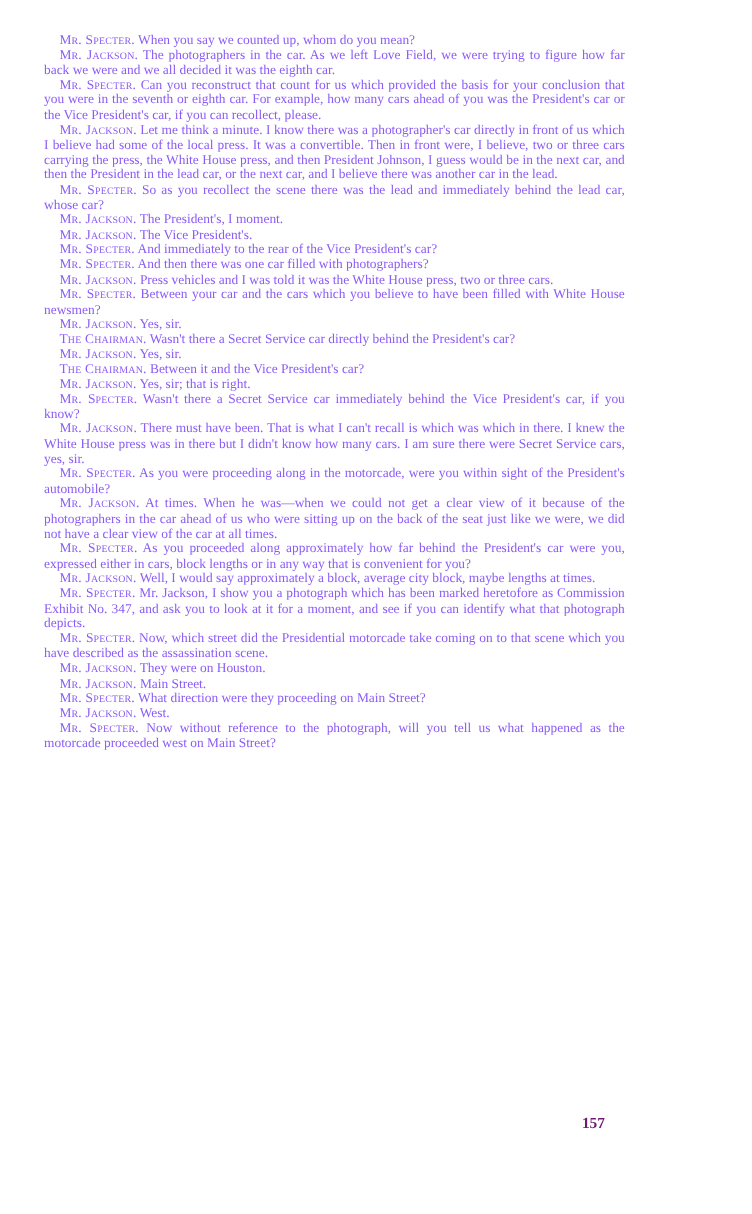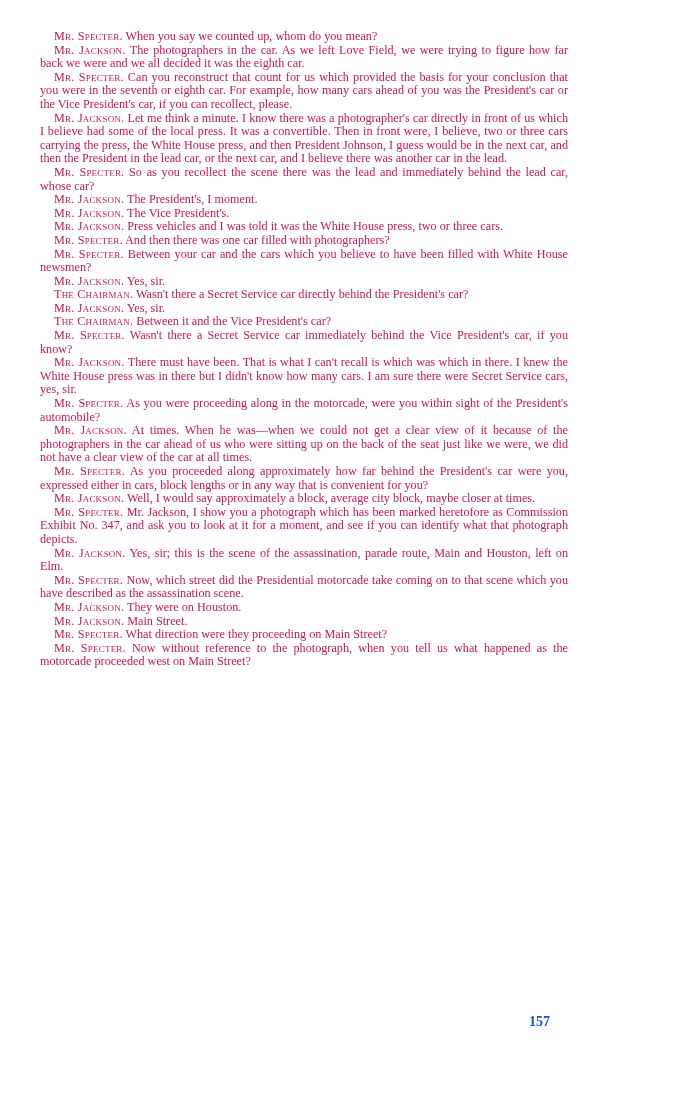--- a/index.html
+++ b/index.html
@@ -5,66 +5,68 @@
   html, body { margin: 0; padding: 0; background: #ffffff; }
   body { width: 684px; height: 1104px; position: relative; overflow: hidden; }
   .page {
     position: absolute;
     left: 40px;
     top: 30px;
     width: 528px;
     font-family: "Liberation Serif", "DejaVu Serif", serif;
     font-size: 12.2px;
     line-height: 13.6px;
-    color: #be185d;
+    color: #8b5cf6;
   }
   .para {
     margin: 0;
     text-indent: 14px;
     text-align: justify;
   }
   .speaker {
     font-variant: small-caps;
     letter-spacing: 0.2px;
   }
   .page-number {
     position: absolute;
     left: 529px;
     top: 1014px;
     font-family: "Liberation Serif", "DejaVu Serif", serif;
     font-weight: bold;
     font-size: 14px;
-    color: #1d4ed8;
+    color: #701a75;
   }
 </style>
 </head>
 <body>
 
 <div class="page" id="page">
     <p class="para"><span class="speaker">Mr. Specter.</span><span> When you say we counted up, whom do you mean?</span></p>
     <p class="para"><span class="speaker">Mr. Jackson.</span><span> The photographers in the car. As we left Love Field, we were trying to figure how far back we were and we all decided it was the eighth car.</span></p>
     <p class="para"><span class="speaker">Mr. Specter.</span><span> Can you reconstruct that count for us which provided the basis for your conclusion that you were in the seventh or eighth car. For example, how many cars ahead of you was the President's car or the Vice President's car, if you can recollect, please.</span></p>
     <p class="para"><span class="speaker">Mr. Jackson.</span><span> Let me think a minute. I know there was a photographer's car directly in front of us which I believe had some of the local press. It was a convertible. Then in front were, I believe, two or three cars carrying the press, the White House press, and then President Johnson, I guess would be in the next car, and then the President in the lead car, or the next car, and I believe there was another car in the lead.</span></p>
     <p class="para"><span class="speaker">Mr. Specter.</span><span> So as you recollect the scene there was the lead and immediately behind the lead car, whose car?</span></p>
     <p class="para"><span class="speaker">Mr. Jackson.</span><span> The President's, I moment.</span></p>
     <p class="para"><span class="speaker">Mr. Jackson.</span><span> The Vice President's.</span></p>
+    <p class="para"><span class="speaker">Mr. Specter.</span><span> And immediately to the rear of the Vice President's car?</span></p>
+    <p class="para"><span class="speaker">Mr. Specter.</span><span> And then there was one car filled with photographers?</span></p>
     <p class="para"><span class="speaker">Mr. Jackson.</span><span> Press vehicles and I was told it was the White House press, two or three cars.</span></p>
-    <p class="para"><span class="speaker">Mr. Specter.</span><span> And then there was one car filled with photographers?</span></p>
     <p class="para"><span class="speaker">Mr. Specter.</span><span> Between your car and the cars which you believe to have been filled with White House newsmen?</span></p>
     <p class="para"><span class="speaker">Mr. Jackson.</span><span> Yes, sir.</span></p>
     <p class="para"><span class="speaker">The Chairman.</span><span> Wasn't there a Secret Service car directly behind the President's car?</span></p>
     <p class="para"><span class="speaker">Mr. Jackson.</span><span> Yes, sir.</span></p>
     <p class="para"><span class="speaker">The Chairman.</span><span> Between it and the Vice President's car?</span></p>
+    <p class="para"><span class="speaker">Mr. Jackson.</span><span> Yes, sir; that is right.</span></p>
     <p class="para"><span class="speaker">Mr. Specter.</span><span> Wasn't there a Secret Service car immediately behind the Vice President's car, if you know?</span></p>
     <p class="para"><span class="speaker">Mr. Jackson.</span><span> There must have been. That is what I can't recall is which was which in there. I knew the White House press was in there but I didn't know how many cars. I am sure there were Secret Service cars, yes, sir.</span></p>
     <p class="para"><span class="speaker">Mr. Specter.</span><span> As you were proceeding along in the motorcade, were you within sight of the President's automobile?</span></p>
     <p class="para"><span class="speaker">Mr. Jackson.</span><span> At times. When he was—when we could not get a clear view of it because of the photographers in the car ahead of us who were sitting up on the back of the seat just like we were, we did not have a clear view of the car at all times.</span></p>
     <p class="para"><span class="speaker">Mr. Specter.</span><span> As you proceeded along approximately how far behind the President's car were you, expressed either in cars, block lengths or in any way that is convenient for you?</span></p>
-    <p class="para"><span class="speaker">Mr. Jackson.</span><span> Well, I would say approximately a block, average city block, maybe closer at times.</span></p>
+    <p class="para"><span class="speaker">Mr. Jackson.</span><span> Well, I would say approximately a block, average city block, maybe lengths at times.</span></p>
     <p class="para"><span class="speaker">Mr. Specter.</span><span> Mr. Jackson, I show you a photograph which has been marked heretofore as Commission Exhibit No. 347, and ask you to look at it for a moment, and see if you can identify what that photograph depicts.</span></p>
-    <p class="para"><span class="speaker">Mr. Jackson.</span><span> Yes, sir; this is the scene of the assassination, parade route, Main and Houston, left on Elm.</span></p>
     <p class="para"><span class="speaker">Mr. Specter.</span><span> Now, which street did the Presidential motorcade take coming on to that scene which you have described as the assassination scene.</span></p>
     <p class="para"><span class="speaker">Mr. Jackson.</span><span> They were on Houston.</span></p>
     <p class="para"><span class="speaker">Mr. Jackson.</span><span> Main Street.</span></p>
     <p class="para"><span class="speaker">Mr. Specter.</span><span> What direction were they proceeding on Main Street?</span></p>
-    <p class="para"><span class="speaker">Mr. Specter.</span><span> Now without reference to the photograph, when you tell us what happened as the motorcade proceeded west on Main Street?</span></p>
+    <p class="para"><span class="speaker">Mr. Jackson.</span><span> West.</span></p>
+    <p class="para"><span class="speaker">Mr. Specter.</span><span> Now without reference to the photograph, will you tell us what happened as the motorcade proceeded west on Main Street?</span></p>
   </div>
 <div class="page-number">157</div>
 
 </body></html>

